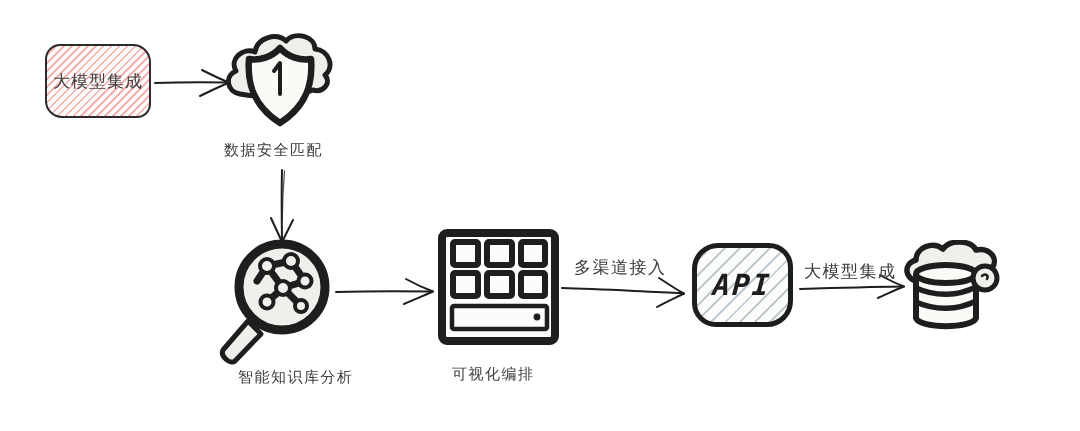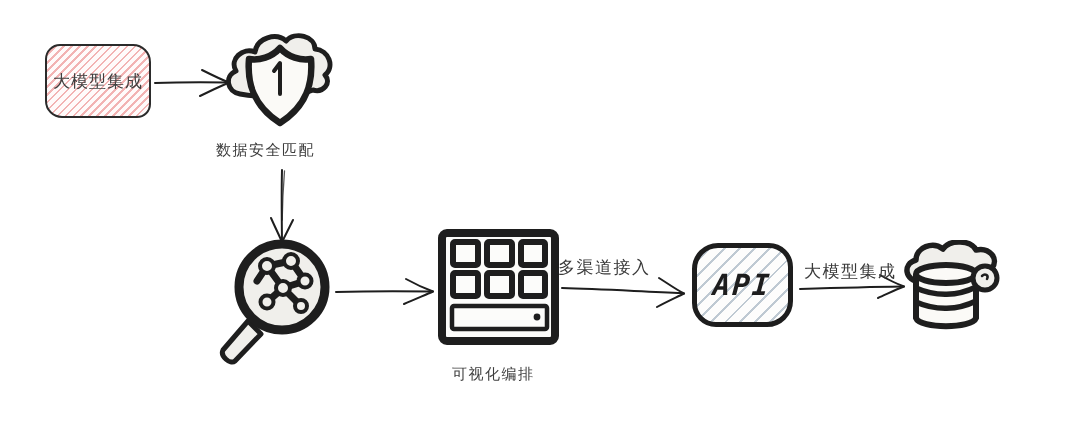--- a/index.html
+++ b/index.html
@@ -75,21 +75,21 @@
   </svg>
 
   <div class="abs" style="left:224px;top:30px;width:112px;height:106px;">
     <svg width="112" height="106" viewBox="0 0 112 106">
       <path d="M16,64 C3,62 0,46 12,41 C5,29 19,17 31,22 C33,8 52,2 62,11 C71,1 91,6 91,19 C105,20 111,37 101,45 C108,53 99,63 89,60 C70,68 38,68 16,64 Z" fill="#f0efeb" stroke="#1e1e1e" stroke-width="5" stroke-linejoin="round"></path>
       <path d="M56,18 C64,27 77,31 87,29 C89,53 83,76 56,93 C29,76 23,53 25,29 C35,31 48,27 56,18 Z" fill="#fbfaf7" stroke="#1e1e1e" stroke-width="6.5" stroke-linejoin="round"></path>
       <path d="M50,41 L56,33 L56,64" fill="none" stroke="#1e1e1e" stroke-width="4" stroke-linecap="round" stroke-linejoin="round"></path>
     </svg>
   </div>
 
-  <div class="lbl" style="left:216px;top:141px;">数据安全匹配</div>
+  <div class="lbl" style="left:224px;top:141px;">数据安全匹配</div>
 
   <svg class="abs" style="left:266px;top:168px;" width="32" height="78" viewBox="0 0 32 78">
     <g stroke="#1e1e1e" stroke-width="2" fill="none" stroke-linecap="round">
       <path d="M16,2 C15.4,26 15.7,50 16,73"></path>
       <path d="M18.5,3 C17,22 16.4,38 16.2,52" stroke-width="1.3" opacity="0.75"></path>
       <path d="M5,50 C9,59 13,67 16,74"></path>
       <path d="M27,52 C23,60 19,68 16,74"></path>
     </g>
   </svg>
 
@@ -107,20 +107,21 @@
         <circle cx="53" cy="29" r="7"></circle>
         <circle cx="77" cy="24" r="7"></circle>
         <circle cx="91" cy="44" r="6.5"></circle>
         <circle cx="69" cy="51" r="7"></circle>
         <circle cx="53" cy="65" r="6.5"></circle>
         <circle cx="87" cy="69" r="6"></circle>
       </g>
     </svg>
   </div>
 
+  <div class="lbl" style="left:238px;top:368px;">智能知识库分析</div>
 
   <svg class="abs" style="left:334px;top:276px;" width="102" height="30" viewBox="0 0 102 30">
     <g stroke="#1e1e1e" stroke-width="2" fill="none" stroke-linecap="round">
       <path d="M2,16 C34,15 66,15 98,15.5"></path>
       <path d="M72,3 C81,8 91,12.5 99,15.5"></path>
       <path d="M70,28 C79,24 91,19 99,15.5"></path>
     </g>
   </svg>
 
   <div class="abs" style="left:437px;top:227px;width:123px;height:120px;">
@@ -141,21 +142,21 @@
 
   <div class="lbl" style="left:452px;top:349px;margin-top:16px;">可视化编排</div>
 
   <svg class="abs" style="left:560px;top:276px;" width="128" height="32" viewBox="0 0 128 32">
     <g stroke="#1e1e1e" stroke-width="2" fill="none" stroke-linecap="round">
       <path d="M2,12 C42,13 82,15.5 122,17"></path>
       <path d="M99,2 C107,7 116,13.5 124,17.5"></path>
       <path d="M97,31 C105,26.5 116,21.5 124,17.5"></path>
     </g>
   </svg>
-  <div class="edge-lbl" style="left:558px;top:256px;">多渠道接入</div>
+  <div class="edge-lbl" style="left:574px;top:256px;">多渠道接入</div>
 
   <div class="abs api-box">
     <span>API</span>
   </div>
 
   <svg class="abs" style="left:798px;top:272px;" width="110" height="30" viewBox="0 0 110 30">
     <g stroke="#1e1e1e" stroke-width="2" fill="none" stroke-linecap="round">
       <path d="M2,17 C34,16 66,15 104,14.5"></path>
       <path d="M82,3 C90,7.5 98,11.5 106,14.5"></path>
       <path d="M80,26 C88,22.5 98,17.5 106,14.5"></path>

